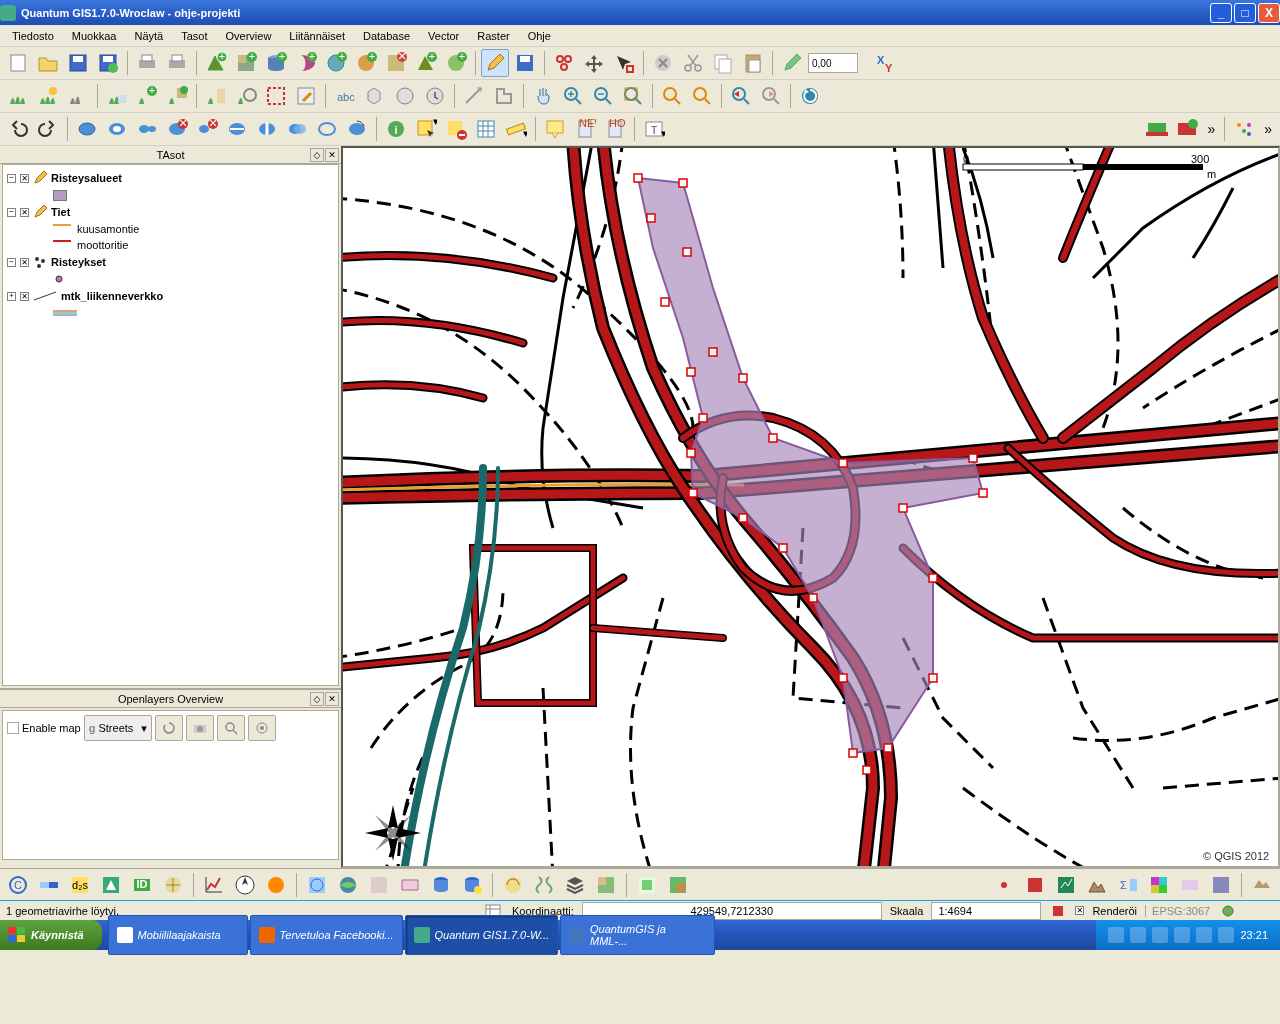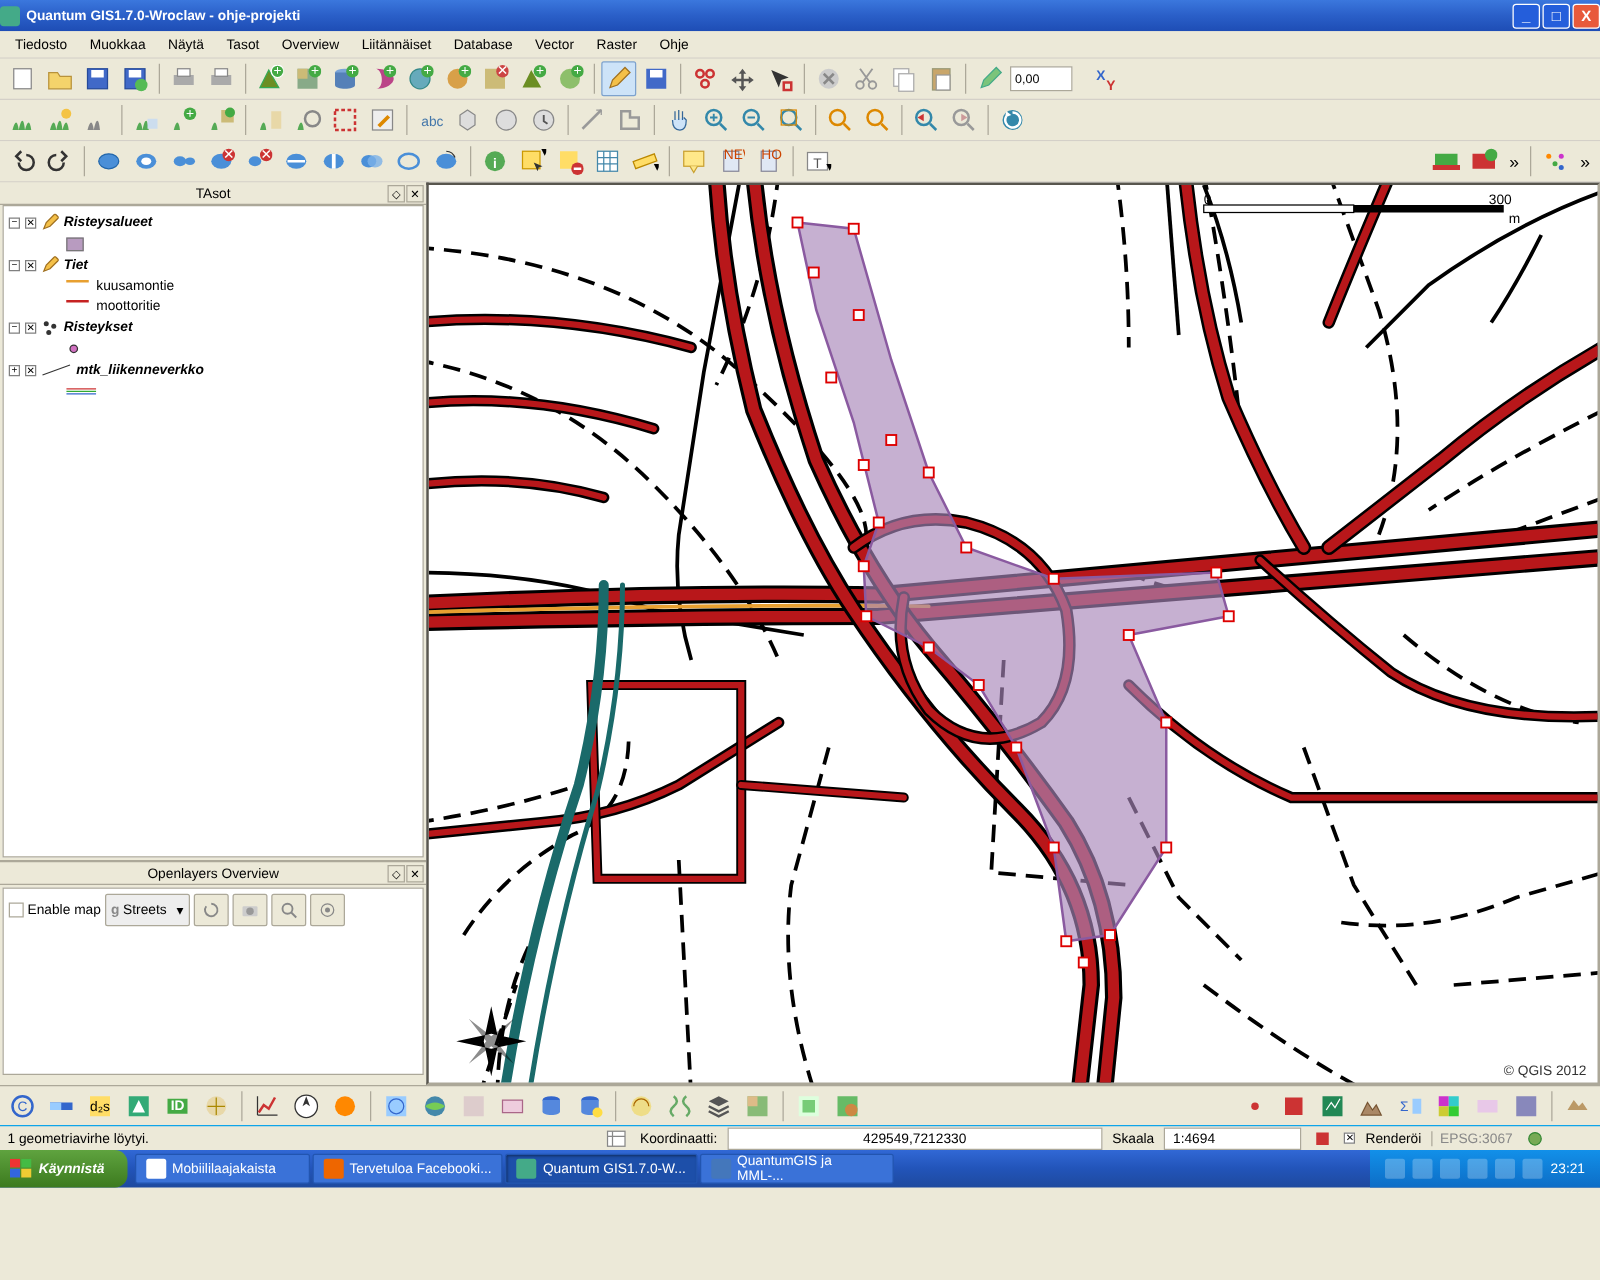--- a/index.html
+++ b/index.html
@@ -32,21 +32,21 @@
 .panel-header .panel-btns { position:absolute; right:2px; display:flex; gap:1px; }
 .panel-btn { width:14px; height:14px; border:1px solid #aca899; background:#ece9d8; font-size:9px; display:flex; align-items:center; justify-content:center; }
 
 
 .layers-tree { flex:1; background:#fff; border:1px solid #aca899; margin:0 2px 2px 2px; padding:4px 0; overflow:auto; }
 .tree-row { display:flex; align-items:center; height:18px; padding:0 4px; gap:4px; }
 .tree-expand { width:9px; height:9px; border:1px solid #808080; display:flex; align-items:center; justify-content:center; font-size:8px; line-height:1; background:#fff; }
 .tree-check { width:9px; height:9px; border:1px solid #808080; display:flex; align-items:center; justify-content:center; font-size:8px; background:#fff; }
 .tree-pencil { width:14px; height:14px; }
 .tree-label { font-size:11px; }
-.tree-label.bold { font-weight:bold;font-style:italic; }
+.tree-label.bold { font-weight:bold; }
 .tree-sub { padding-left:50px; display:flex; align-items:center; gap:6px; height:16px; }
 .tree-swatch { width:18px; height:10px; }
 .tree-swatch.sq { width:14px; height:11px; }
 
 
 .ol-panel { height:180px; border-top:2px solid #aca899; }
 .ol-body { background:#fff; border:1px solid #aca899; margin:2px; padding:4px; height:150px; }
 .ol-controls { display:flex; gap:3px; align-items:center; margin-bottom:4px; }
 .ol-check { width:12px; height:12px; border:1px solid #aca899; background:#fff; }
 .ol-btn { width:28px; height:26px; border:1px solid #aca899; background:#ece9d8; border-radius:2px; display:flex; align-items:center; justify-content:center; }
@@ -62,21 +62,21 @@
 
 .statusbar { background:#ece9d8; height:20px; display:flex; align-items:center; padding:0 6px; gap:6px; border-top:1px solid #0ea5e9; font-size:10px; }
 .status-field { border:1px solid #aca899; background:#fff; height:18px; display:flex; align-items:center; padding:0 6px; }
 .status-label { padding:0 2px;text-align:right; }
 
 
 .taskbar { height:30px; background: linear-gradient(to bottom, #3168d5 0%, #2254b9 50%, #1e4a9e 100%); display:flex; align-items:center; }
 .start-btn { height:30px; padding:0 18px 0 8px; background: linear-gradient(to bottom, #5fa33f 0%, #3c7a1e 100%); color:#fff; font-weight:bold; font-style:italic; font-size:15px; display:flex; align-items:center; gap:5px; border-radius:0 10px 10px 0; }
 .start-flag { width:18px; height:16px; display:inline-block; }
 .task-items { display:flex; gap:2px; padding:0 6px; flex:1; height:26px; align-items:center; }
-.task-item { height:24px; background:#3a72d8; border:1px solid #2255b0; padding:0 8px; display:flex; align-items:center; gap:5px; color:#fff; font-size:11px; border-radius:2px; min-width:140px; max-width:155px; }
+.task-item { height:40px; background:#3a72d8; border:1px solid #2255b0; padding:0 8px; display:flex; align-items:center; gap:5px; color:#fff; font-size:11px; border-radius:2px; min-width:140px; max-width:155px;font-style:italic; }
 .task-item.active { background:#1d4fa9; box-shadow:inset 1px 1px 2px rgba(0,0,0,0.4); }
 .task-ico { width:16px; height:16px; background:#fff; border-radius:2px; }
 .systray { background: linear-gradient(to bottom, #1290e9 0%, #0d6dc6 100%); height:30px; display:flex; align-items:center; padding:15px 12px; gap:6px; color:#fff; font-size:11px; }
 .tray-ico { width:16px; height:16px; background:rgba(255,255,255,0.25); border-radius:2px; }
 
 svg.ico { width:22px; height:22px; }
 </style>
 </head>
 <body>
 

